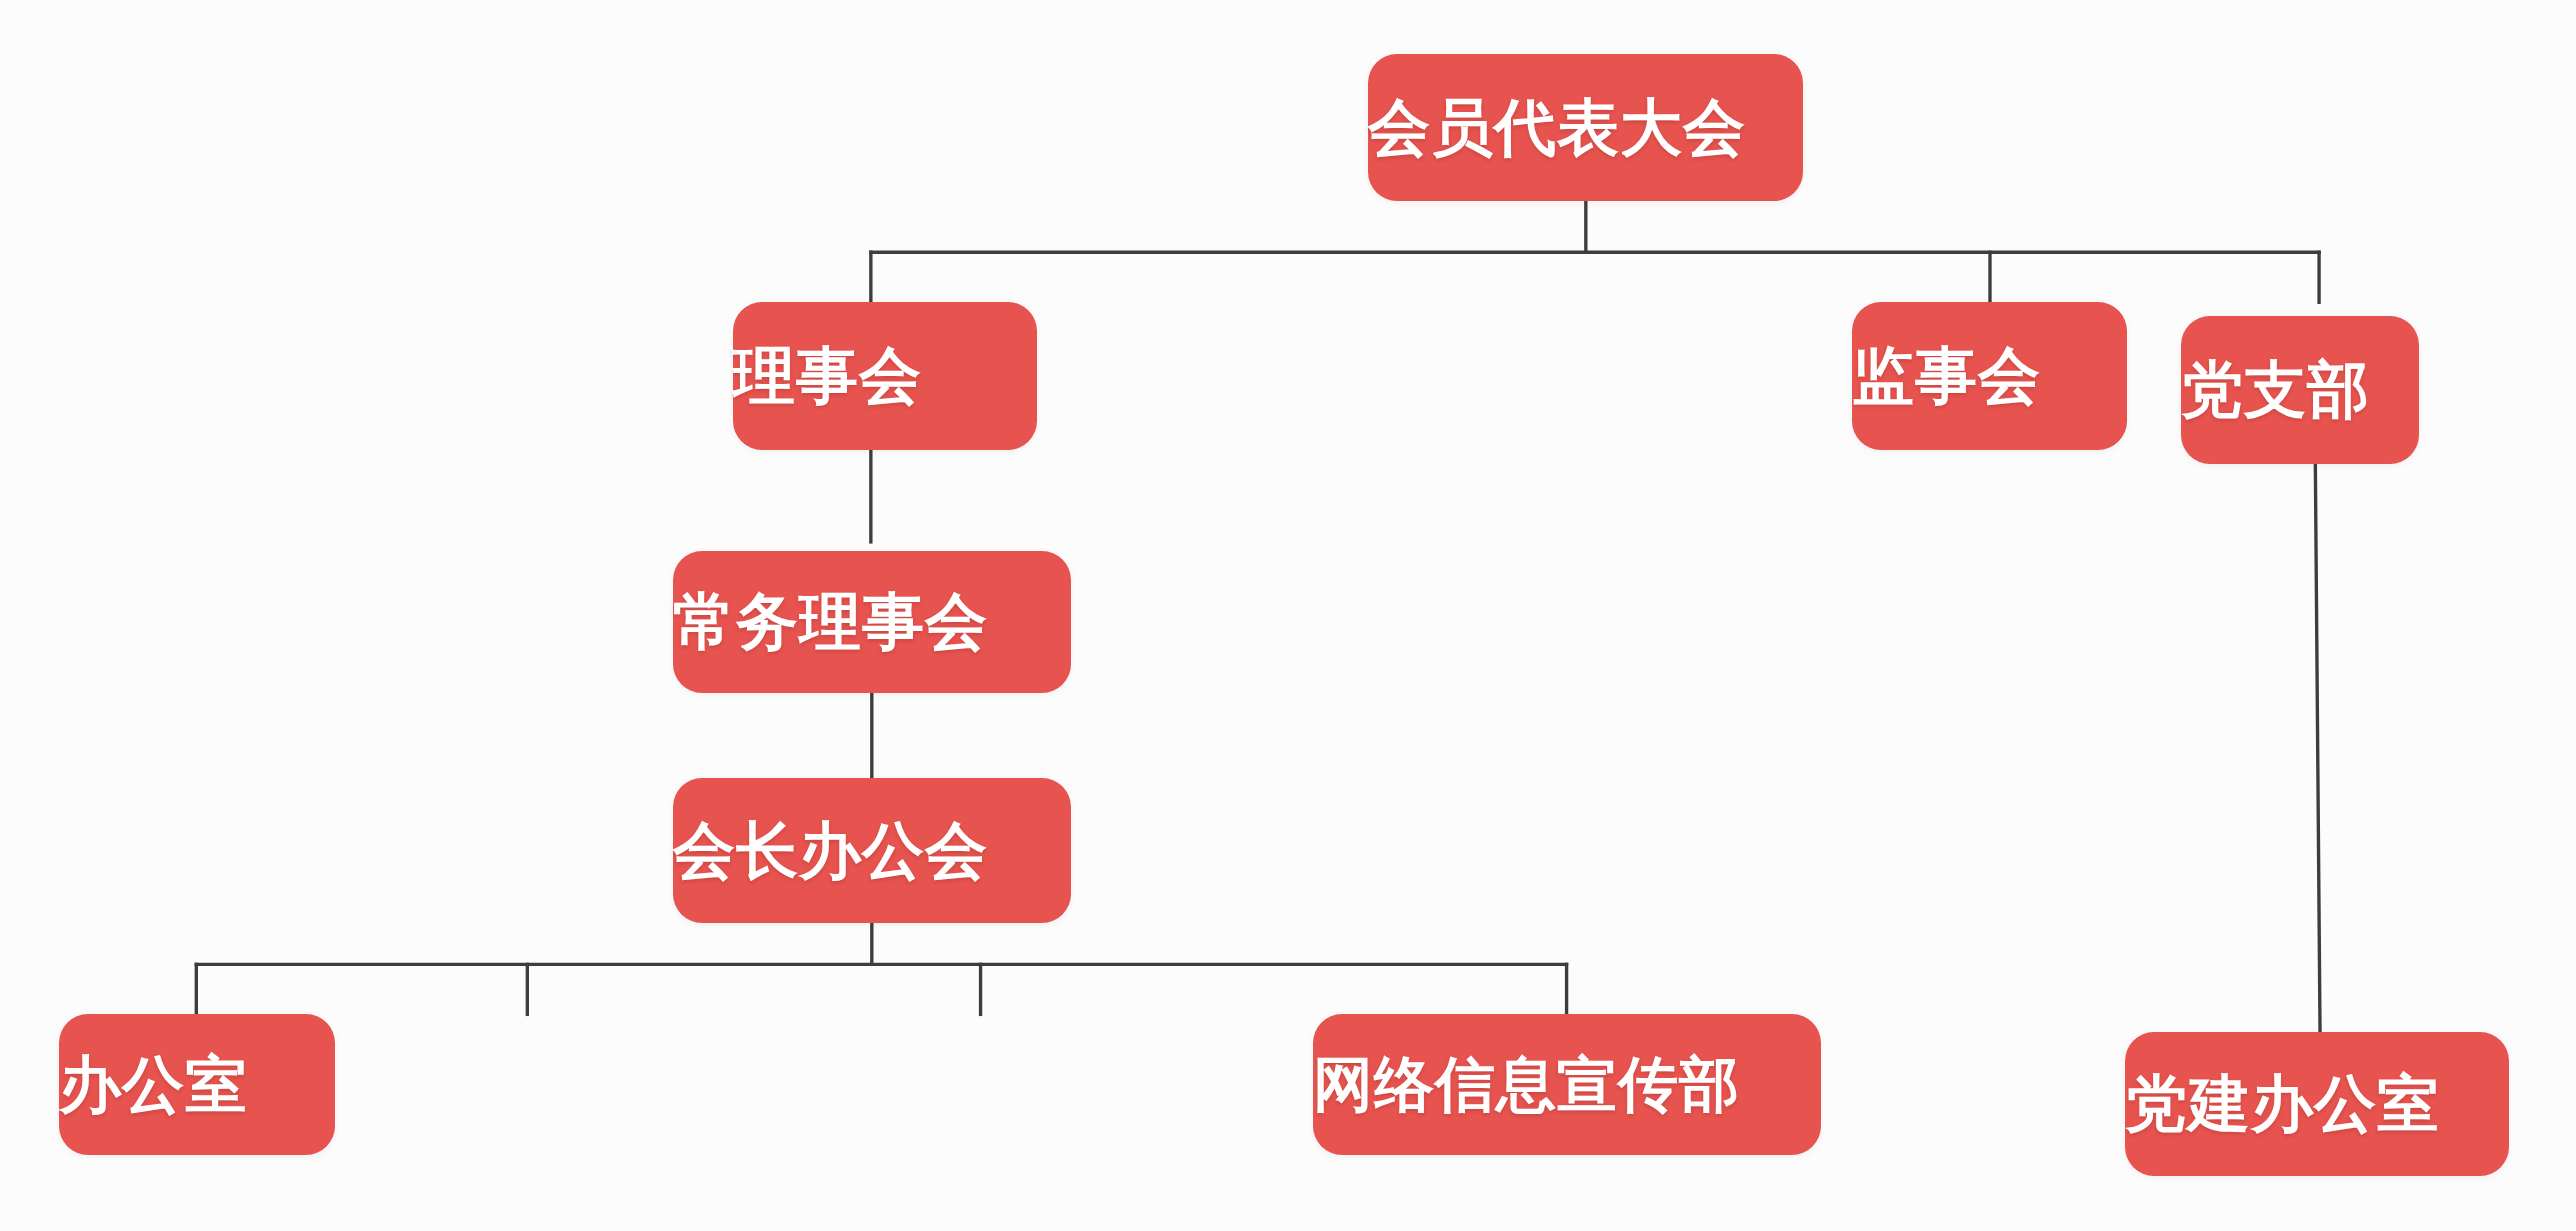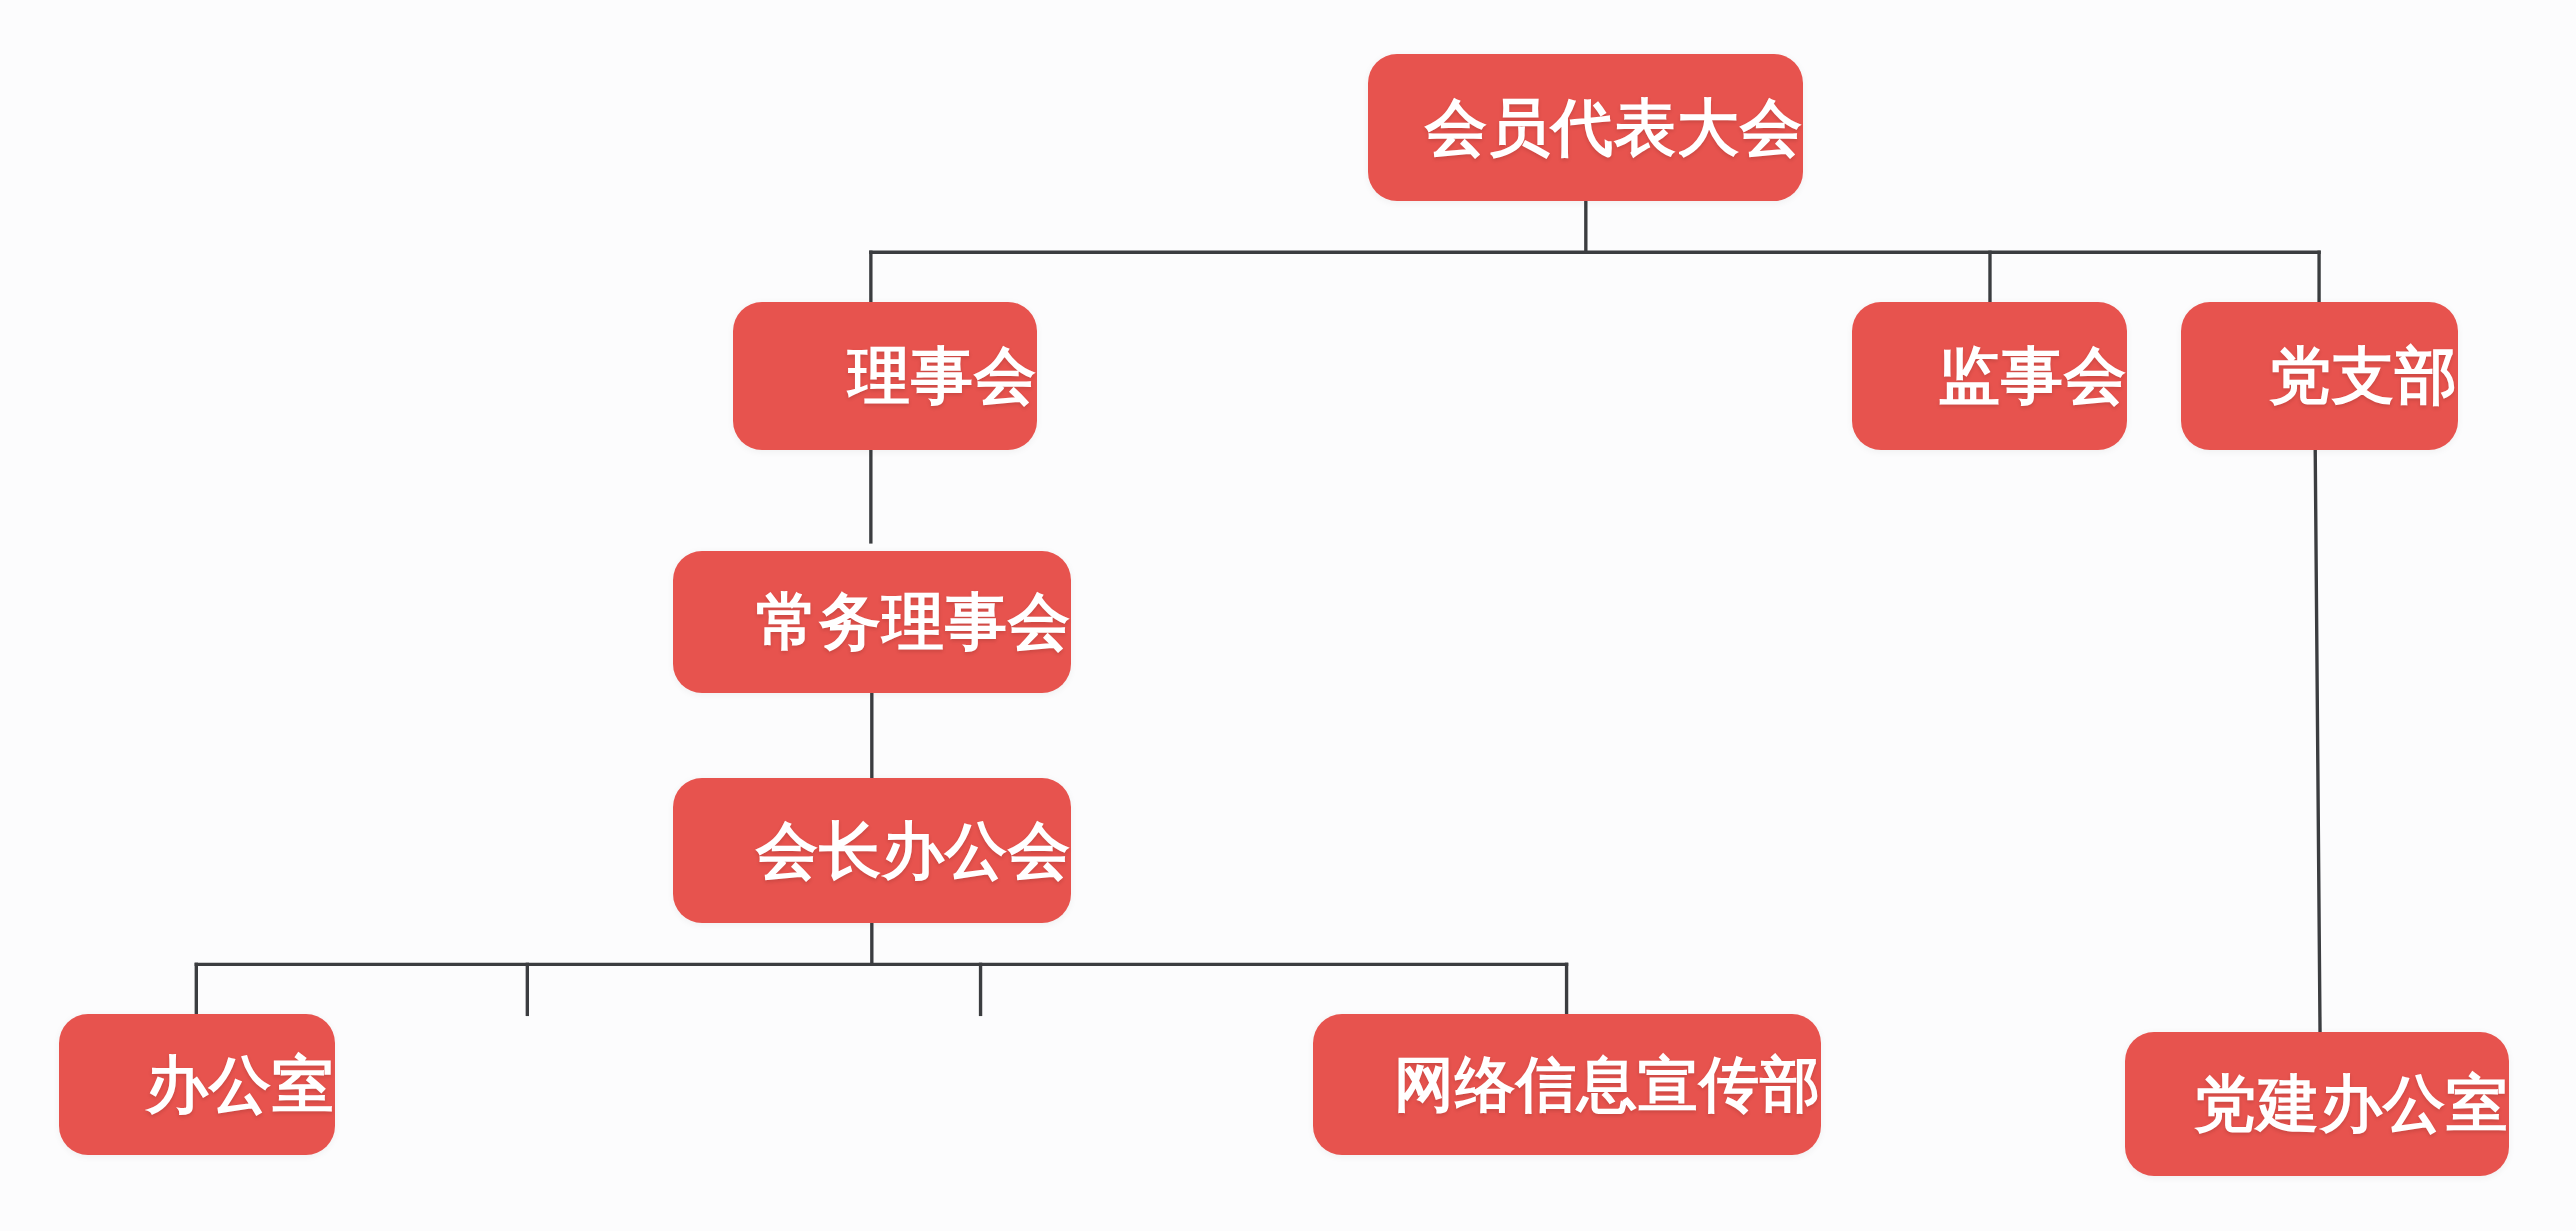--- a/index.html
+++ b/index.html
@@ -27,21 +27,21 @@
     stroke: var(--connector-color, #3B3D40);
     stroke-width: 3.5;
     stroke-linecap: square;
   }
   .node {
     position: absolute;
     background: var(--node-bg, #E7534E);
     border-radius: 29px;
     display: flex;
     align-items: center;
-    justify-content: flex-end;
+    justify-content: flex-start;
     box-shadow: 0 1.9px 7.7px rgba(0,0,0,0.05);
   }
   .node-label {
     color: var(--node-text, #FFFFFF);
     font-weight: 700;
     font-size: 62px;
     line-height: 1;
     white-space: nowrap;
     text-shadow: 0 1.9px 3.8px rgba(70, 20, 18, 0.18);
     letter-spacing: 1px;
@@ -82,21 +82,21 @@
   </div>
 
   <div class="node" style="left:733px; top:302px; width:304px; height:148px">
     <span class="node-label">理事会</span>
   </div>
 
   <div class="node" style="left:1852px; top:302px; width:275px; height:148px">
     <span class="node-label">监事会</span>
   </div>
 
-  <div class="node" style="left:2181px; top:302px; width:277px; height:148px">
+  <div class="node" style="left:2181px; top:316px; width:238px; height:148px">
     <span class="node-label">党支部</span>
   </div>
 
   <div class="node" style="left:673px; top:551px; width:398px; height:142px">
     <span class="node-label">常务理事会</span>
   </div>
 
   <div class="node" style="left:673px; top:778px; width:398px; height:145px">
     <span class="node-label">会长办公会</span>
   </div>

